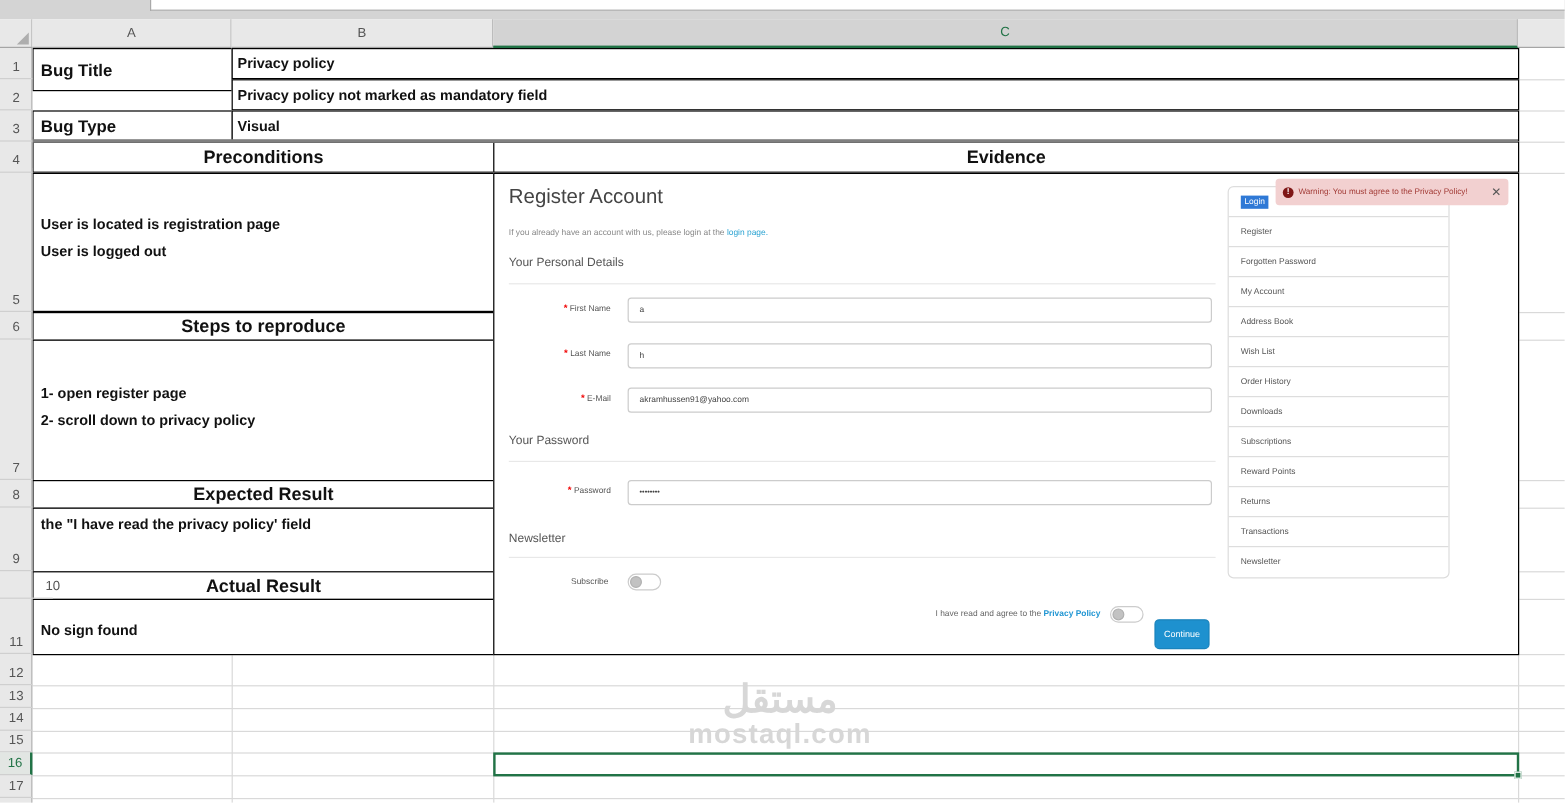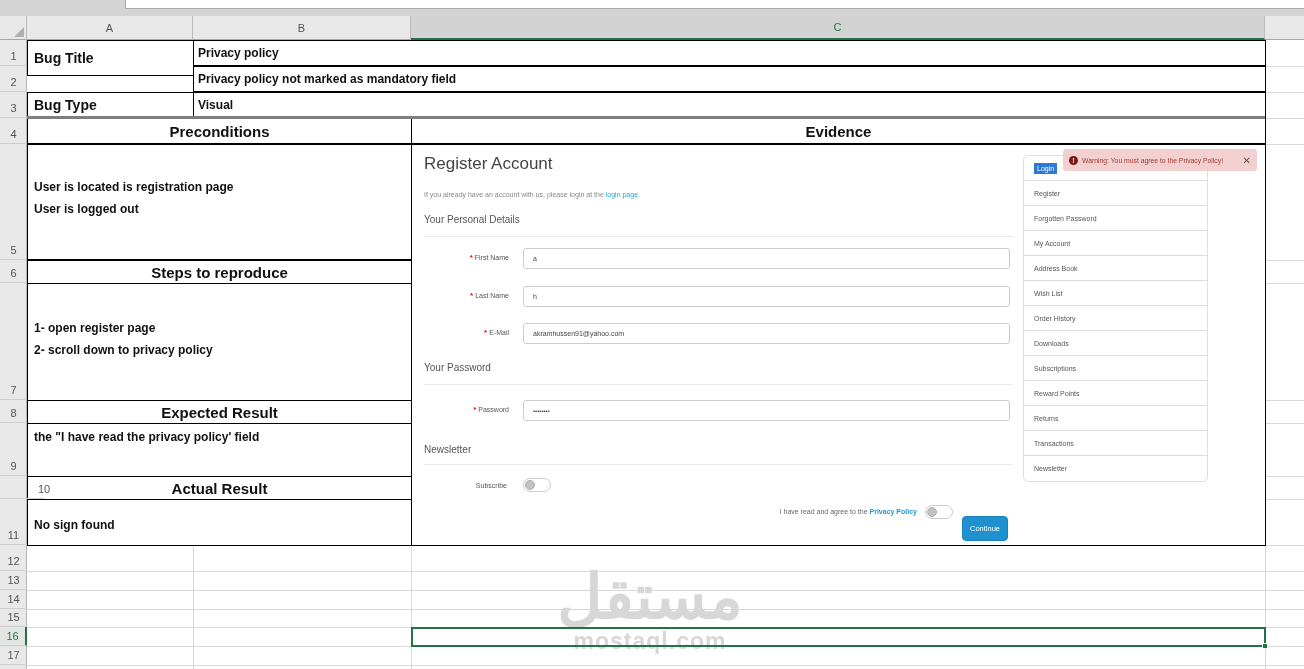--- a/index.html
+++ b/index.html
@@ -22,21 +22,21 @@
   #rowheaders { left:0; top:40px; width:27px; height:629px; background:#e8e8e8; border-right:1px solid #b5b5b5; z-index:6; }
   .rh { position:absolute; left:0; width:27px; display:flex; align-items:flex-end; justify-content:center;
         color:#555; font-size:11px; padding-bottom:3px; border-bottom:1px solid #cfcfcf; }
   .rh.sel { color:#217346; border-right:2px solid #217346; background:#e2e6e3; }
 
   
   .gl { position:absolute; background:#d9d9d9; z-index:1; }
 
   
   #watermark { left:520px; top:566px; width:260px; text-align:center; color:#d7d7d7; z-index:2; line-height:1; }
-  #wm-ar { font-size:62px; font-weight:bold; }
+  #wm-ar { font-size:32px; font-weight:bold; }
   #wm-en { font-size:23px; font-weight:bold; letter-spacing:1px; margin-top:2px; }
 
   
   .cell { position:absolute; background:#fff; border:1px solid #000; z-index:3; color:#111; }
   .lab  { display:flex; align-items:center; padding-left:6px; font-weight:bold; font-size:14px; }
   .val  { display:flex; align-items:center; padding-left:4px; font-weight:bold; font-size:12px; }
   .sechead { display:flex; align-items:center; justify-content:center; font-weight:bold; font-size:15px; }
   .content { font-weight:bold; font-size:12px; padding-left:6px; }
   .content .line { line-height:22px; }
   #graybar { left:27px; top:116px; width:1238px; height:3px; background:#7f7f7f; z-index:4; }

